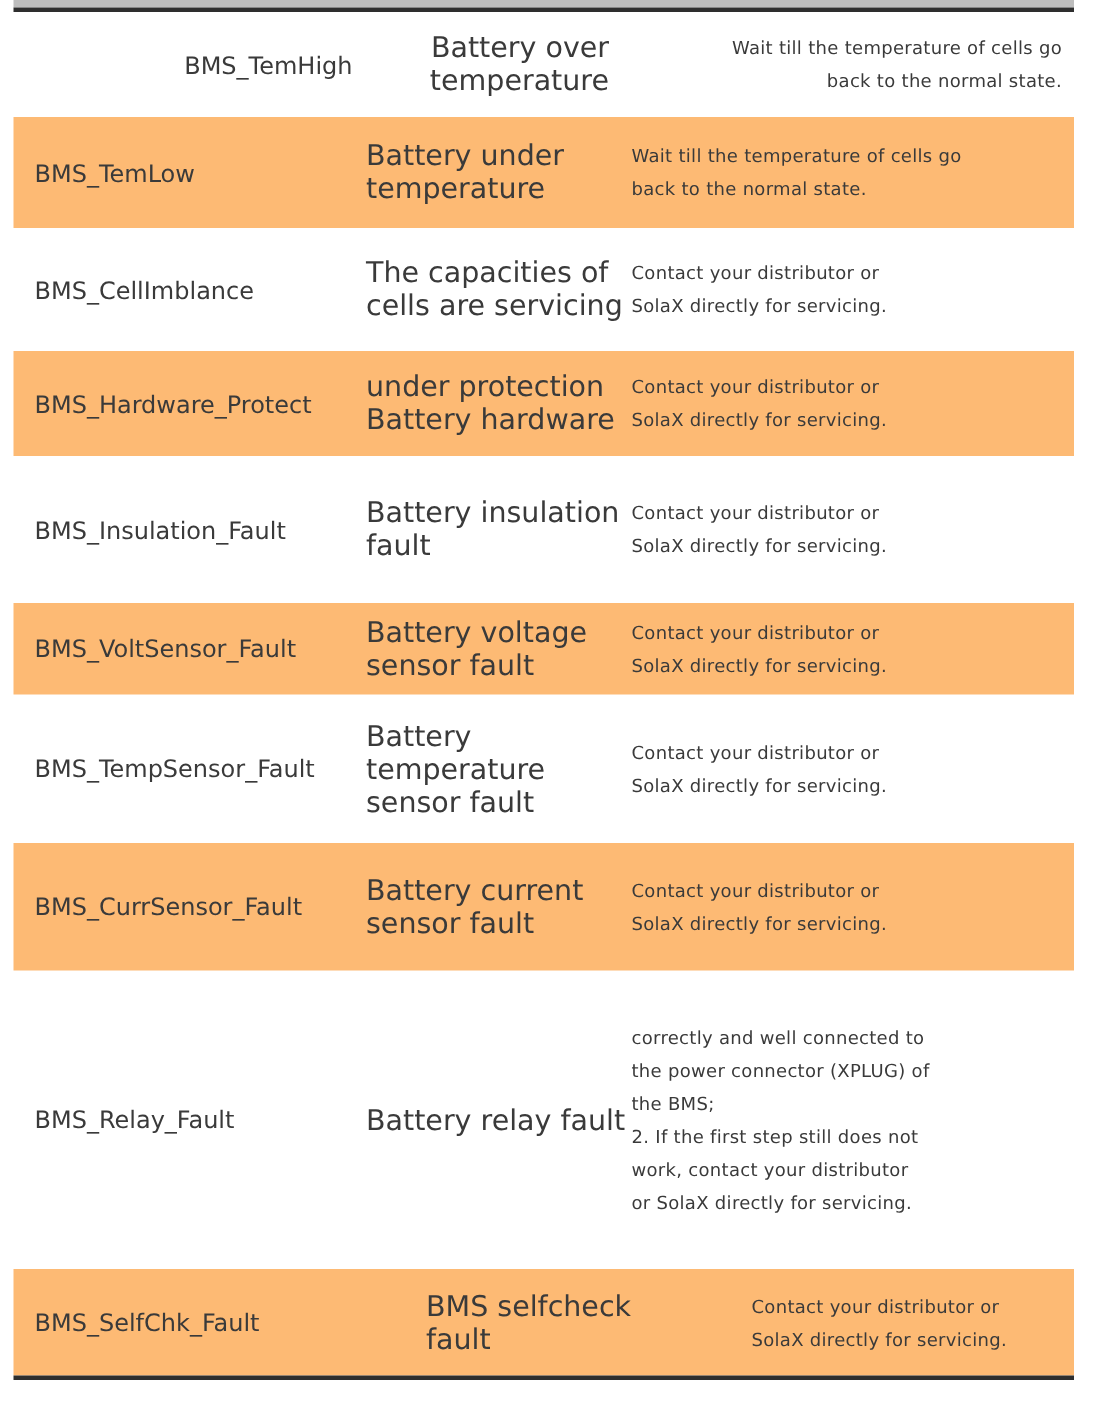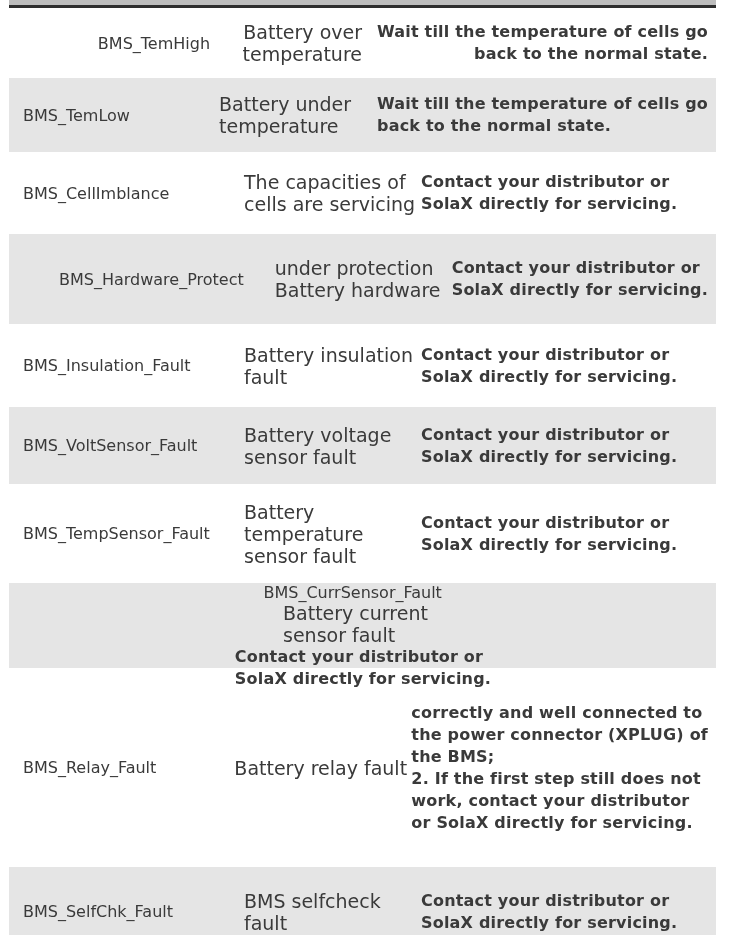--- a/index.html
+++ b/index.html
@@ -2,24 +2,24 @@
 <html><head>
 <meta charset="utf-8">
 <style>
   html, body { margin:0; padding:0; background:#ffffff; }
   body { width:730px; height:935px; position:relative; overflow:hidden;
          font-family:"DejaVu Sans", sans-serif; color:#3a3a3a; }
   .table { position:absolute; left:9px; top:0; width:707px; }
   .top-strip { height:5px; background:#bdbdbd; }
   .rule { height:3px; background:#2e2e2e; }
   .row { display:flex; align-items:center; box-sizing:border-box; }
-  .row.gray { background:#e5e5e5; }
+  .row.gray { background:#fdba74; }
   .c1 { width:226px; padding-left:14px; box-sizing:border-box; font-size:16px; }
   .c2 { width:177px; padding-left:9px; padding-right:6px; box-sizing:border-box; font-size:19px; line-height:22px; }
-  .c3 { flex:1; padding-left:9px; padding-right:8px; box-sizing:border-box; font-size:16px; line-height:22px; letter-spacing:0.2px;font-weight:bold; }
+  .c3 { flex:1; padding-left:9px; padding-right:8px; box-sizing:border-box; font-size:12px; line-height:22px; letter-spacing:0.2px; }
   .line { display:block; white-space:nowrap; }
 </style>
 </head>
 <body>
 
 <div class="table">
   <div class="top-strip"></div>
   <div class="rule"></div>
   <div id="rows">
       <div class="row" style="height: 70px; text-align: right;">
@@ -48,43 +48,43 @@
         <div class="c1">BMS_CellImblance</div>
         <div class="c2">
           <span class="line">The capacities of</span>
           <span class="line">cells are servicing</span>
         </div>
         <div class="c3">
           <span class="line">Contact your distributor or</span>
           <span class="line">SolaX directly for servicing.</span>
         </div>
       </div>
-      <div class="row gray" style="height: 90px; padding-left: 36px;">
+      <div class="row gray" style="height: 70px;">
         <div class="c1">BMS_Hardware_Protect</div>
         <div class="c2">
           <span class="line">under protection</span>
           <span class="line">Battery hardware</span>
         </div>
         <div class="c3">
           <span class="line">Contact your distributor or</span>
           <span class="line">SolaX directly for servicing.</span>
         </div>
       </div>
-      <div class="row" style="height: 83px;">
+      <div class="row" style="height: 98px;">
         <div class="c1">BMS_Insulation_Fault</div>
         <div class="c2">
           <span class="line">Battery insulation</span>
           <span class="line">fault</span>
         </div>
         <div class="c3">
           <span class="line">Contact your distributor or</span>
           <span class="line">SolaX directly for servicing.</span>
         </div>
       </div>
-      <div class="row gray" style="height: 77px; align-items: center;">
+      <div class="row gray" style="height: 61px; align-items: center;">
         <div class="c1">BMS_VoltSensor_Fault</div>
         <div class="c2">
           <span class="line">Battery voltage</span>
           <span class="line">sensor fault</span>
         </div>
         <div class="c3">
           <span class="line">Contact your distributor or</span>
           <span class="line">SolaX directly for servicing.</span>
         </div>
       </div>
@@ -93,21 +93,21 @@
         <div class="c2">
           <span class="line">Battery</span>
           <span class="line">temperature</span>
           <span class="line">sensor fault</span>
         </div>
         <div class="c3">
           <span class="line">Contact your distributor or</span>
           <span class="line">SolaX directly for servicing.</span>
         </div>
       </div>
-      <div class="row gray" style="height: 85px; flex-direction: column;">
+      <div class="row gray" style="height: 85px;">
         <div class="c1">BMS_CurrSensor_Fault</div>
         <div class="c2">
           <span class="line">Battery current</span>
           <span class="line">sensor fault</span>
         </div>
         <div class="c3">
           <span class="line">Contact your distributor or</span>
           <span class="line">SolaX directly for servicing.</span>
         </div>
       </div>
@@ -118,21 +118,21 @@
         </div>
         <div class="c3">
           <span class="line">correctly and well connected to</span>
           <span class="line">the power connector (XPLUG) of</span>
           <span class="line">the BMS;</span>
           <span class="line">2. If the first step still does not</span>
           <span class="line">work, contact your distributor</span>
           <span class="line">or SolaX directly for servicing.</span>
         </div>
       </div>
-      <div class="row gray" style="height: 89px;">
+      <div class="row gray" style="height: 71px; gap: 40px;">
         <div class="c1">BMS_SelfChk_Fault</div>
         <div class="c2">
           <span class="line">BMS selfcheck</span>
           <span class="line">fault</span>
         </div>
         <div class="c3">
           <span class="line">Contact your distributor or</span>
           <span class="line">SolaX directly for servicing.</span>
         </div>
       </div>

